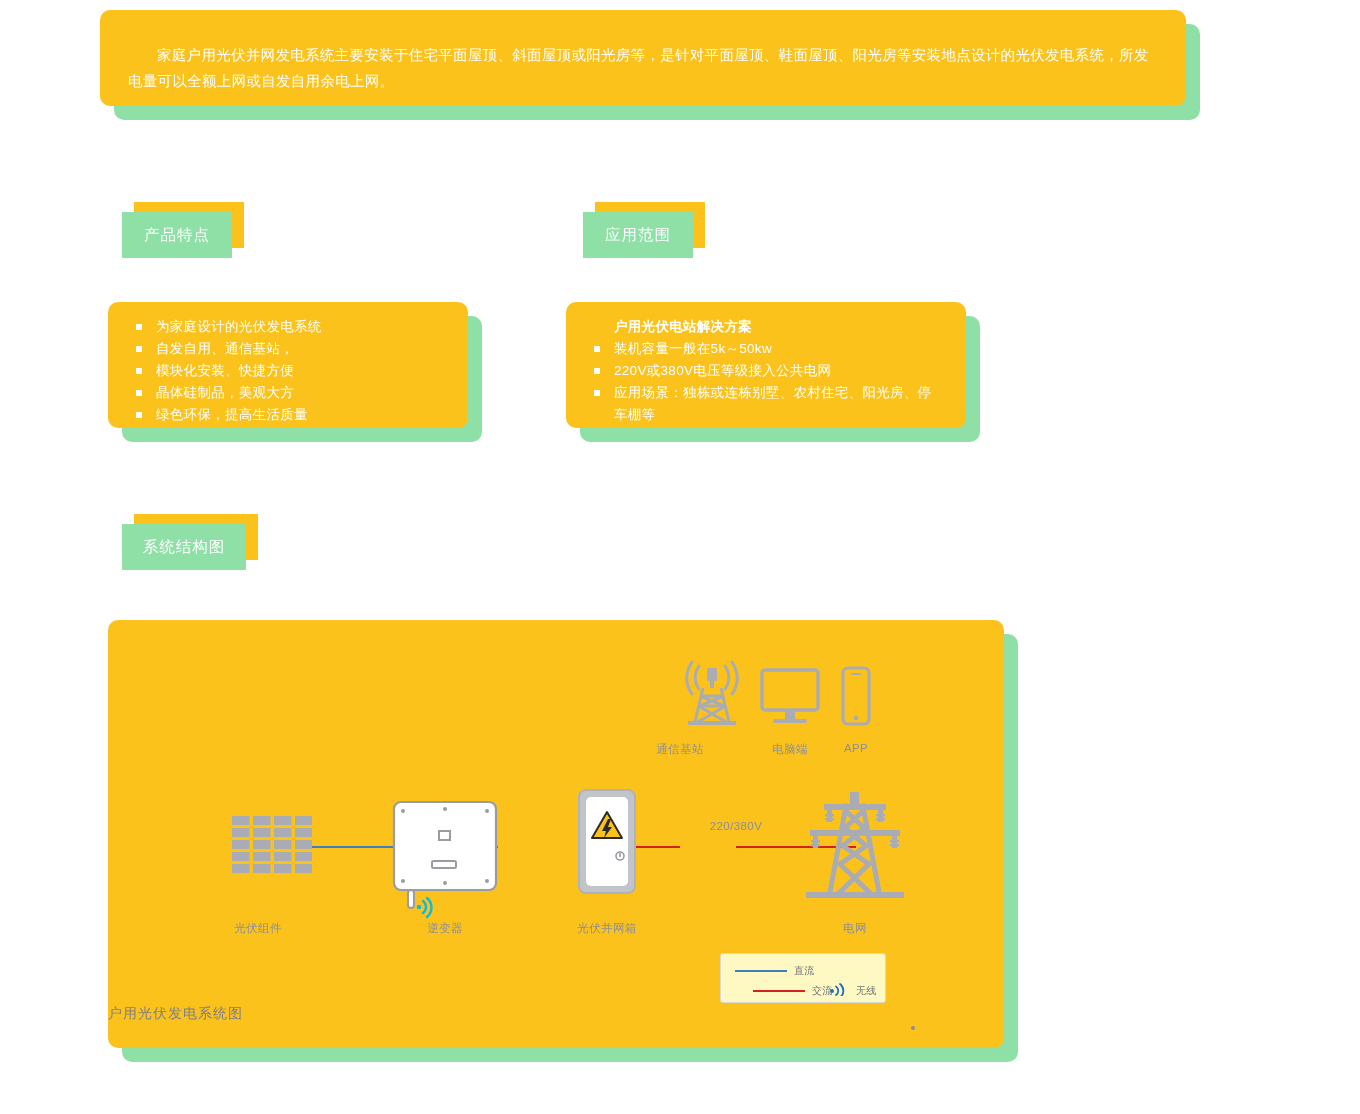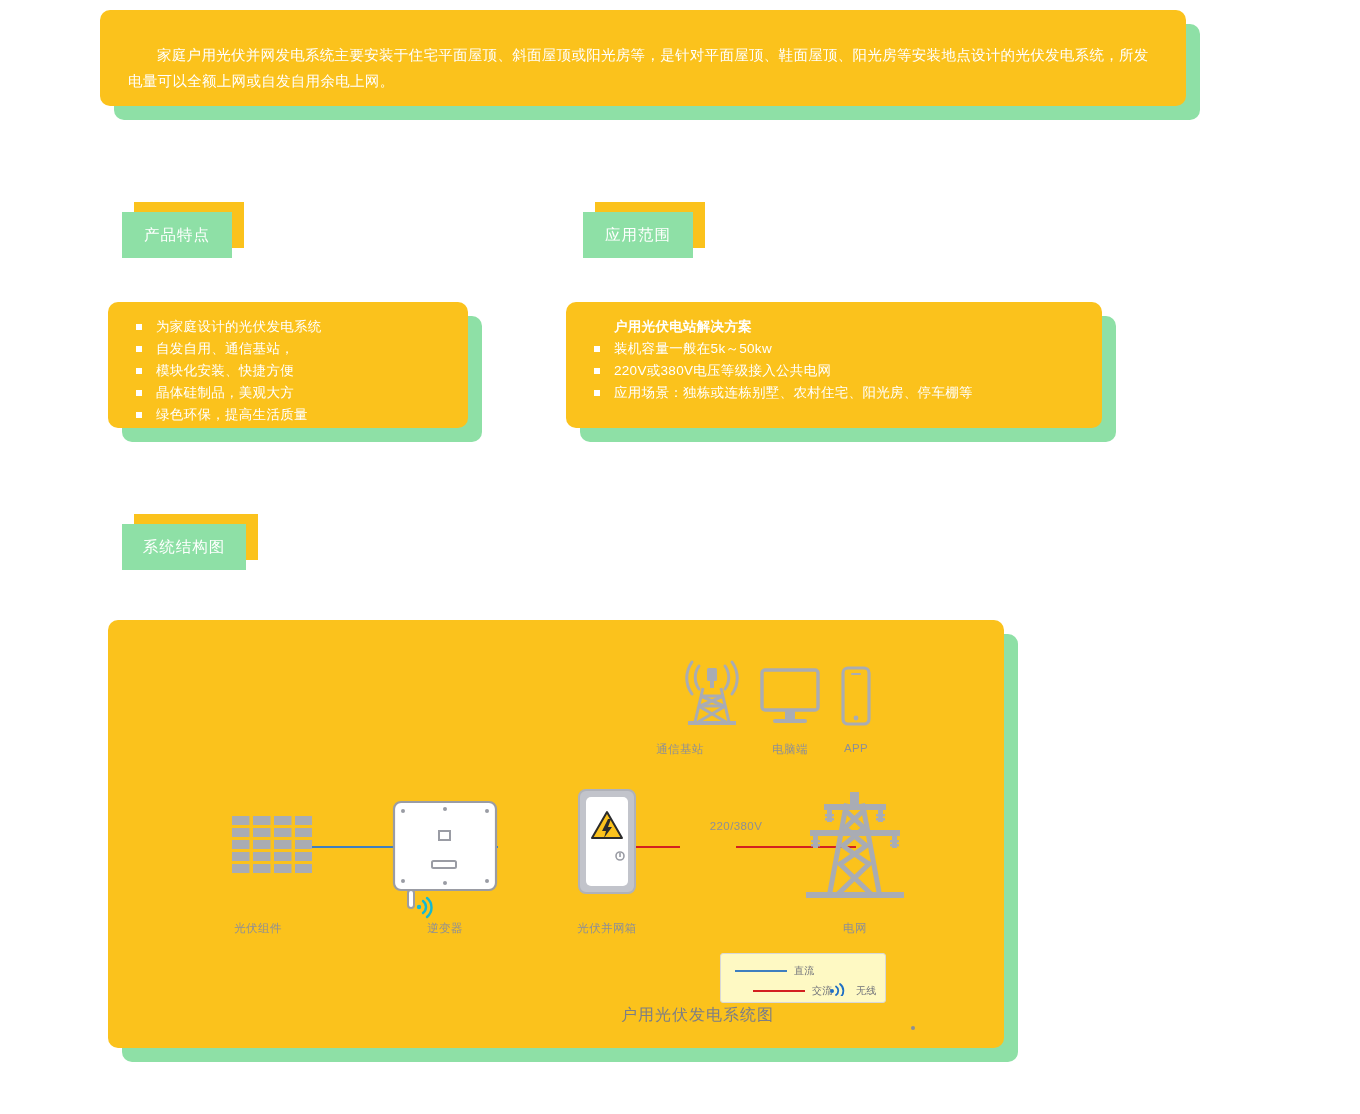--- a/index.html
+++ b/index.html
@@ -97,21 +97,21 @@
   
   #features-card {
     left: 108px;
     top: 302px;
     width: 360px;
     height: 126px;
   }
   #scope-card {
     left: 566px;
     top: 302px;
-    width: 536px;
+    width: 400px;
     height: 126px;
   }
   .bullets {
     position: absolute;
     left: 0; top: 0; right: 0; bottom: 0;
     padding: 14px 22px 0 26px;
     box-sizing: border-box;
   }
   .bullets .lead {
     color: #ffffff;
@@ -171,23 +171,23 @@
     height: 2px;
   }
   .wire-dc { background: #3f7fbf; }
   .wire-ac { background: #d32020; }
 
   #caption {
     position: absolute;
     left: 0;
     right: 0;
     top: 385px;
-    text-align: right;
+    text-align: left;
     color: #7c7e86;
-    font-size: 16px;
+    font-size: 14px;
     letter-spacing: 1px;
   }
   #caption-shift { padding-right: 230px; }
 
   
   #legend {
     position: absolute;
     left: 612px;
     top: 333px;
     width: 164px;

